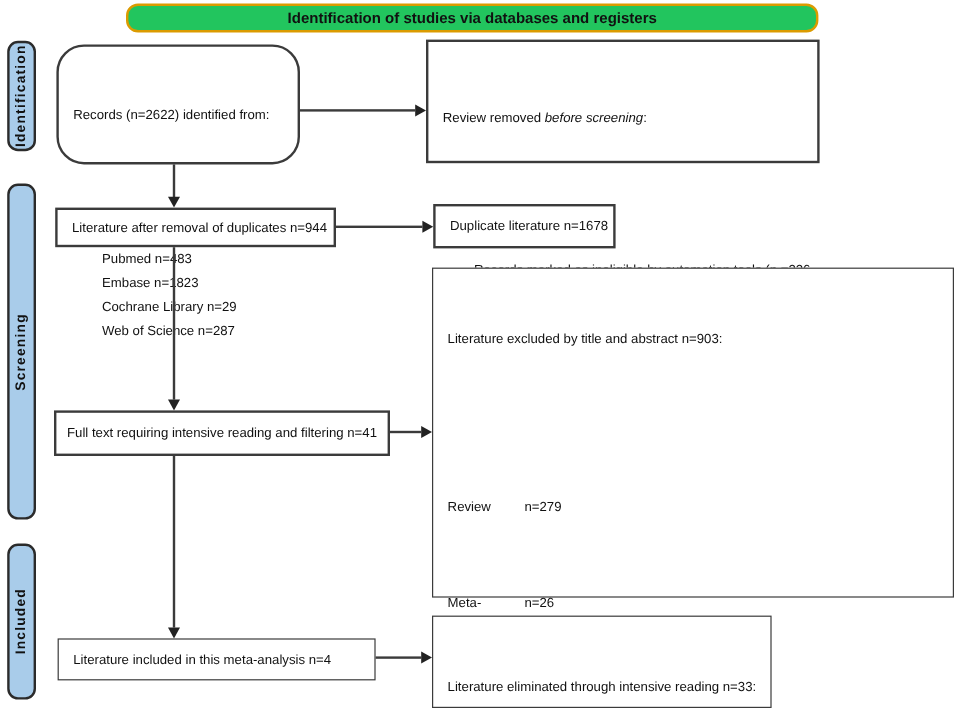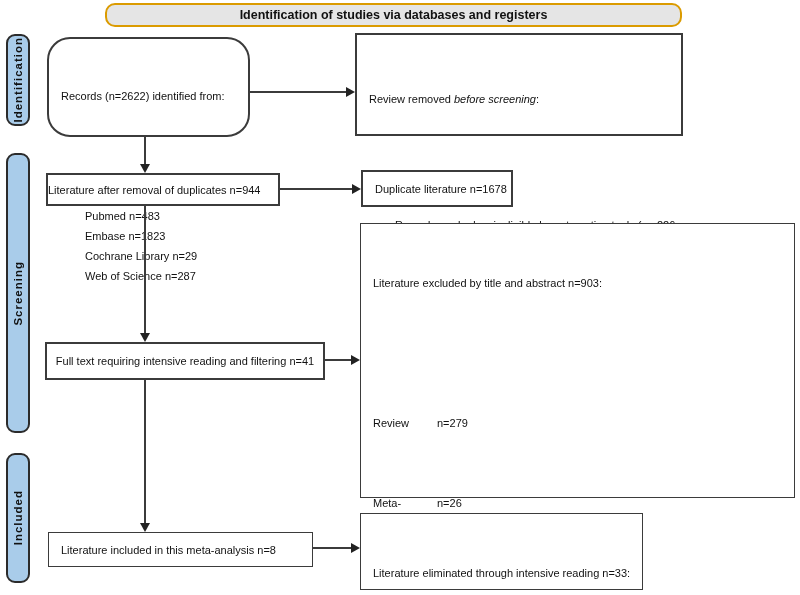--- a/index.html
+++ b/index.html
@@ -37,21 +37,21 @@
   .indent2{padding-left:26px;}
   .reason{display:flex;}
   .reason .rlabel{width:64px;flex:0 0 auto;}
   .it{font-style:italic;margin-top:29px;}
 </style>
 </head>
 <body>
 
 <div class="canvas">
 
-  <div class="banner" style="background:#e5e5e5;border-color:#DB9B00;">Identification of studies via databases and registers</div>
+  <div class="banner" style="background:#22c55e;border-color:#DB9B00;">Identification of studies via databases and registers</div>
 
   <div class="stage" style="left:6px;top:34px;height:92px;background:#A9CCEA;border:2px solid #2b2b2b;">
     <span>Identification</span>
   </div>
   <div class="stage" style="left:6px;top:153px;height:280px;background:#A9CCEA;border:2px solid #2b2b2b;">
     <span>Screening</span>
   </div>
   <div class="stage" style="left:6px;top:453px;height:130px;background:#A9CCEA;border:2px solid #2b2b2b;">
     <span>Included</span>
   </div>
@@ -63,21 +63,21 @@
     <div class="indent">Pubmed n=483</div><div class="indent">Embase n=1823</div><div class="indent">Cochrane Library n=29</div><div class="indent">Web of Science n=287</div></div>
   </div>
 
   <div class="box" style="left:355px;top:33px;width:328px;height:103px;padding:12px 4px 0 12px;line-height:21px;">
     <div><span>Review removed </span><span class="it">before screening</span><span>:</span></div>
     <div>
       
     <div class="indent2">Records marked as ineligible by automation tools (n =226 )</div><div class="indent2">Records removed for other reasons (n = 0)</div></div>
   </div>
 
-  <div class="box vcenter" style="left:46px;top:173px;width:234px;height:33px;">
+  <div class="box vcenter" style="left:46px;top:173px;width:234px;height:33px;padding-left:12px;">
     <span>Literature after removal of duplicates n=944</span>
   </div>
 
   <div class="box vcenter" style="left:361px;top:170px;width:152px;height:37px;padding-left:12px;">
     <span>Duplicate literature n=1678</span>
   </div>
 
   <div class="box thin" style="left:360px;top:223px;width:435px;height:275px;padding:9px 12px 0 12px;line-height:20px;">
     <div>Literature excluded by title and abstract n=903:</div>
     <div>
@@ -99,21 +99,21 @@
         </div>
       </div>
     
   </div>
 
   <div class="box vcenter" style="left:45px;top:342px;width:280px;height:38px;justify-content:center;text-align:center;">
     <span>Full text requiring intensive reading and filtering n=41</span>
   </div>
 
   <div class="box thin vcenter" style="left:48px;top:532px;width:265px;height:35px;padding-left:12px;">
-    <span>Literature included in this meta-analysis n=8</span>
+    <span>Literature included in this meta-analysis n=4</span>
   </div>
 
   <div class="box thin" style="left:360px;top:513px;width:283px;height:77px;padding:7px 4px 0 12px;line-height:21px;">
     <div>Literature eliminated through intensive reading n=33:</div>
     
   </div>
 
   <div>
     <div class="hline" style="left:250px;top:91px;width:96px;height:2px;"></div>
     <div class="ah-right" style="left:346px;top:87px;"></div>

